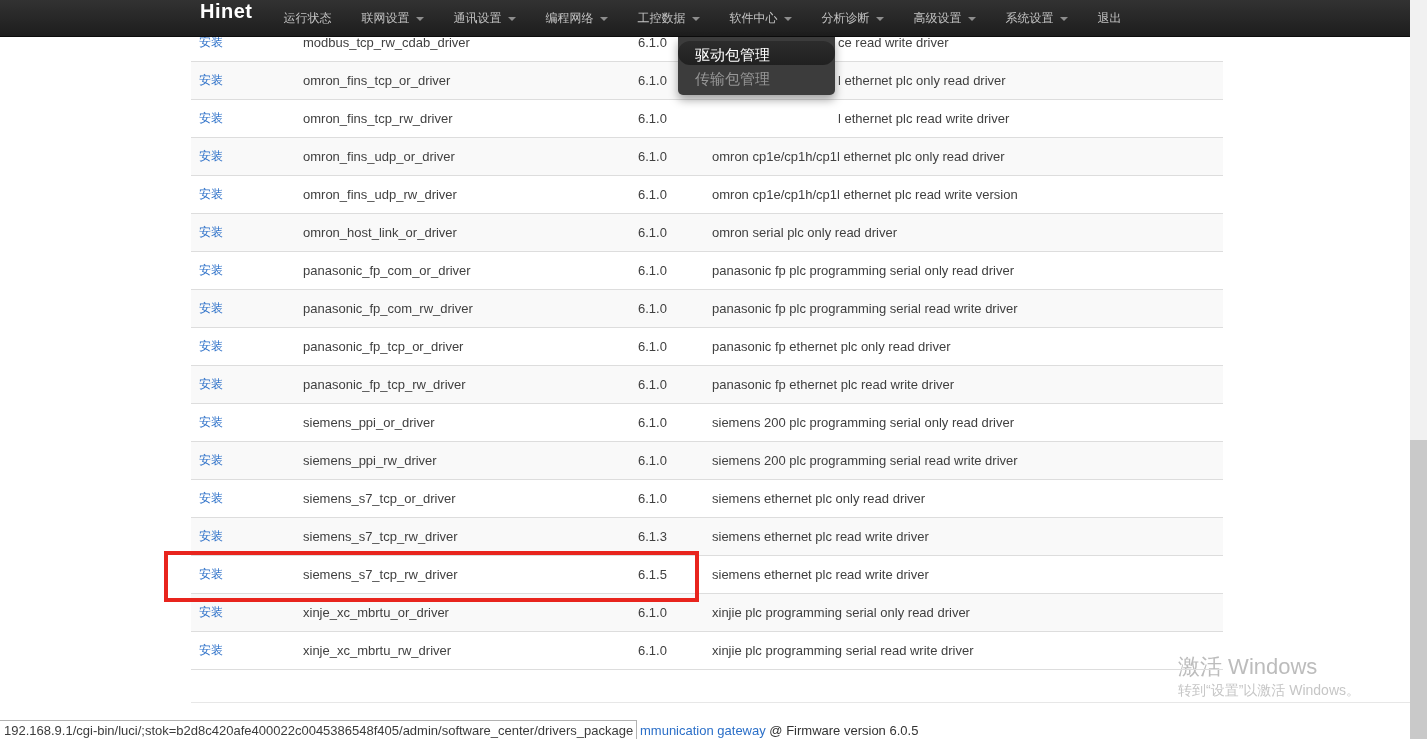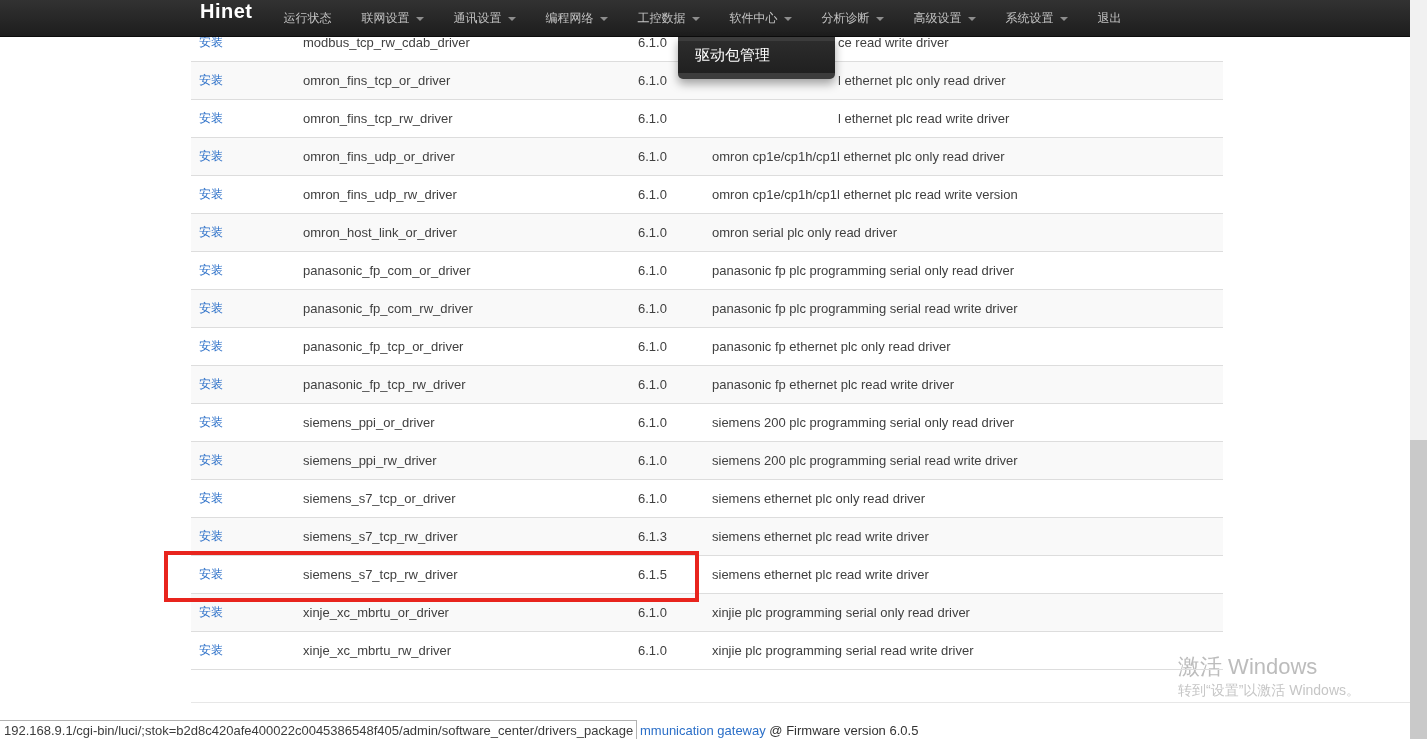--- a/index.html
+++ b/index.html
@@ -37,22 +37,22 @@
   
   .dropdown-menu {
     position: absolute; left: 678px; top: 37px; width: 157px;
     background: #3c3c3c;
     border-radius: 0 0 5px 5px;
     box-shadow: 0 5px 10px rgba(0,0,0,0.35);
     padding: 4px 0 6px 0;
     z-index: 50;
   }
   .dropdown-item {
-    display: block; height: 32px; line-height: 28px;
-    padding-left: 17px; font-size: 15px; color: #979797; cursor: pointer;
+    display: block; height: 24px; line-height: 28px;
+    padding-left: 17px; font-size: 15px; color: #979797; cursor: pointer; border-radius: 12px;
   }
   .dropdown-item.active {
     background: linear-gradient(#2c2c2c, #202020);
     color: #ffffff;
   }
   
   .table-wrap { position: absolute; left: 191px; top: 23px; z-index: 10; }
   table.drivers {
     border-collapse: collapse; table-layout: fixed;
     width: 1032px;
@@ -116,20 +116,21 @@
 </head>
 <body>
 
 <div class="navbar">
   <span class="brand">Hinet</span>
   <nav><a class="nav-item">运行状态</a><a class="nav-item">联网设置<span class="caret"></span></a><a class="nav-item">通讯设置<span class="caret"></span></a><a class="nav-item">编程网络<span class="caret"></span></a><a class="nav-item">工控数据<span class="caret"></span></a><a class="nav-item">软件中心<span class="caret"></span></a><a class="nav-item">分析诊断<span class="caret"></span></a><a class="nav-item">高级设置<span class="caret"></span></a><a class="nav-item">系统设置<span class="caret"></span></a><a class="nav-item">退出</a></nav>
 </div>
 
 <div class="dropdown-menu">
     <a class="dropdown-item active">驱动包管理</a>
+    <a class="dropdown-item">传输包管理</a>
   </div>
 
 <div class="table-wrap">
   <table class="drivers">
     <colgroup>
       <col class="c-install">
         <col class="c-name">
         <col class="c-version">
         <col>
     </colgroup>

